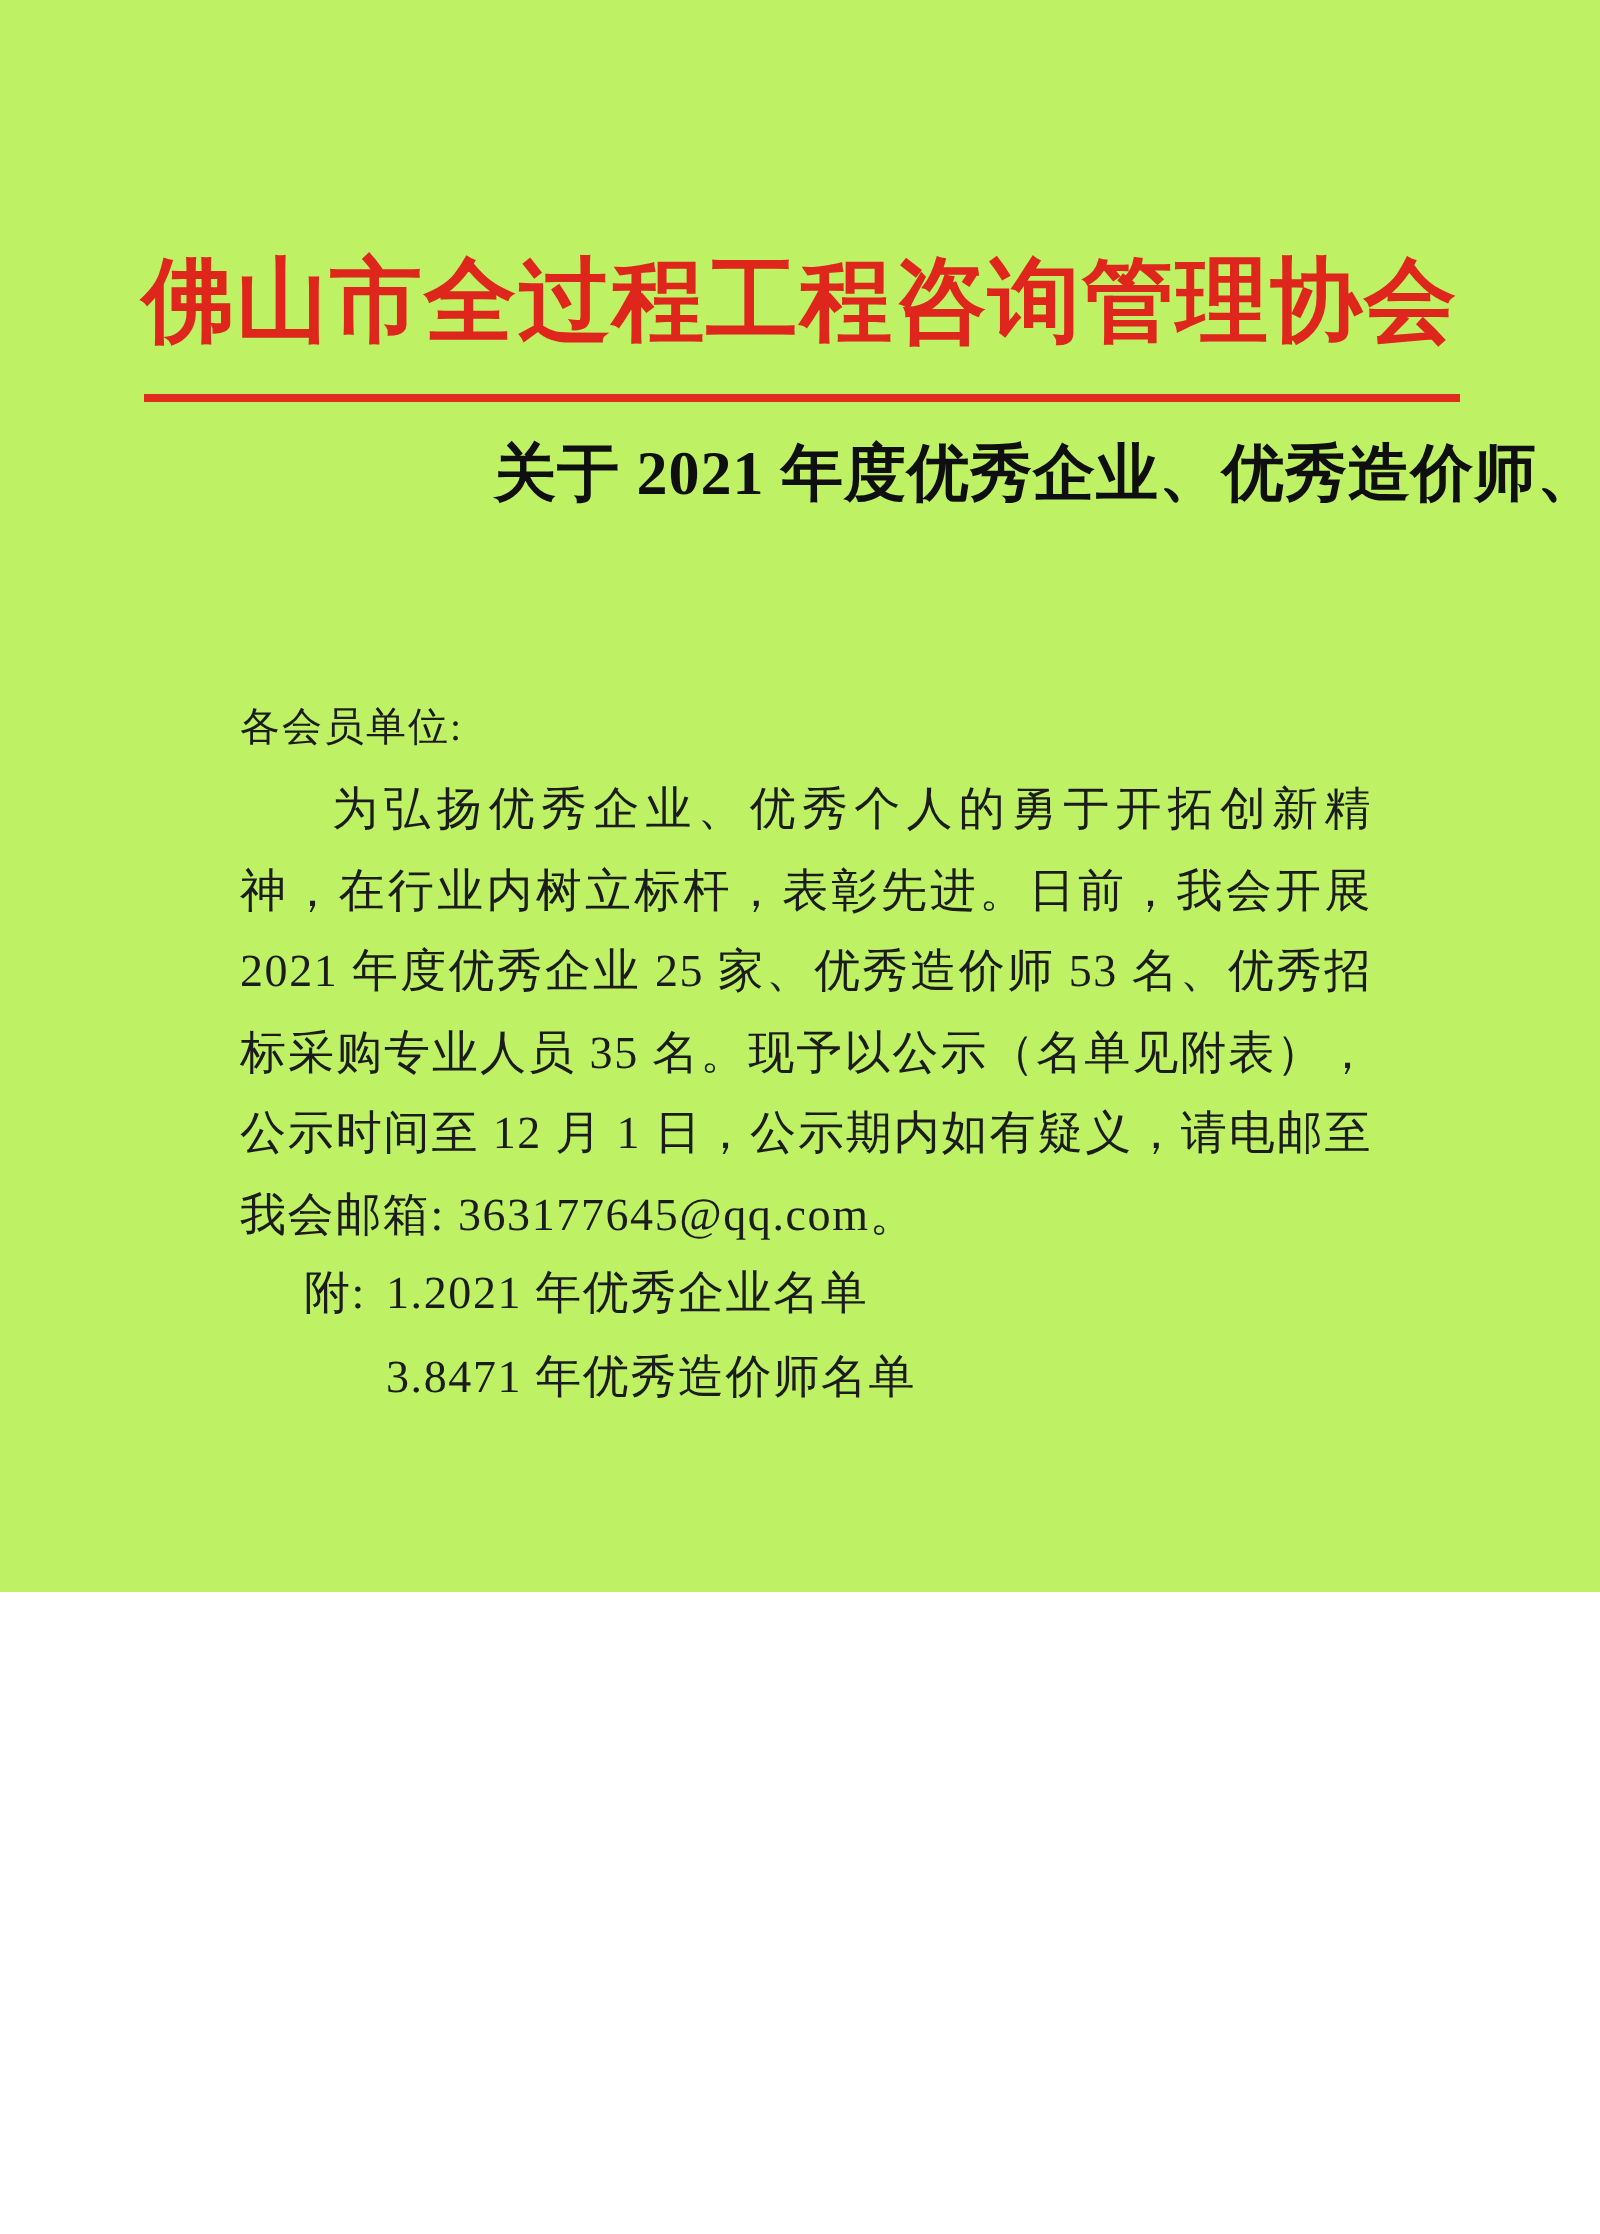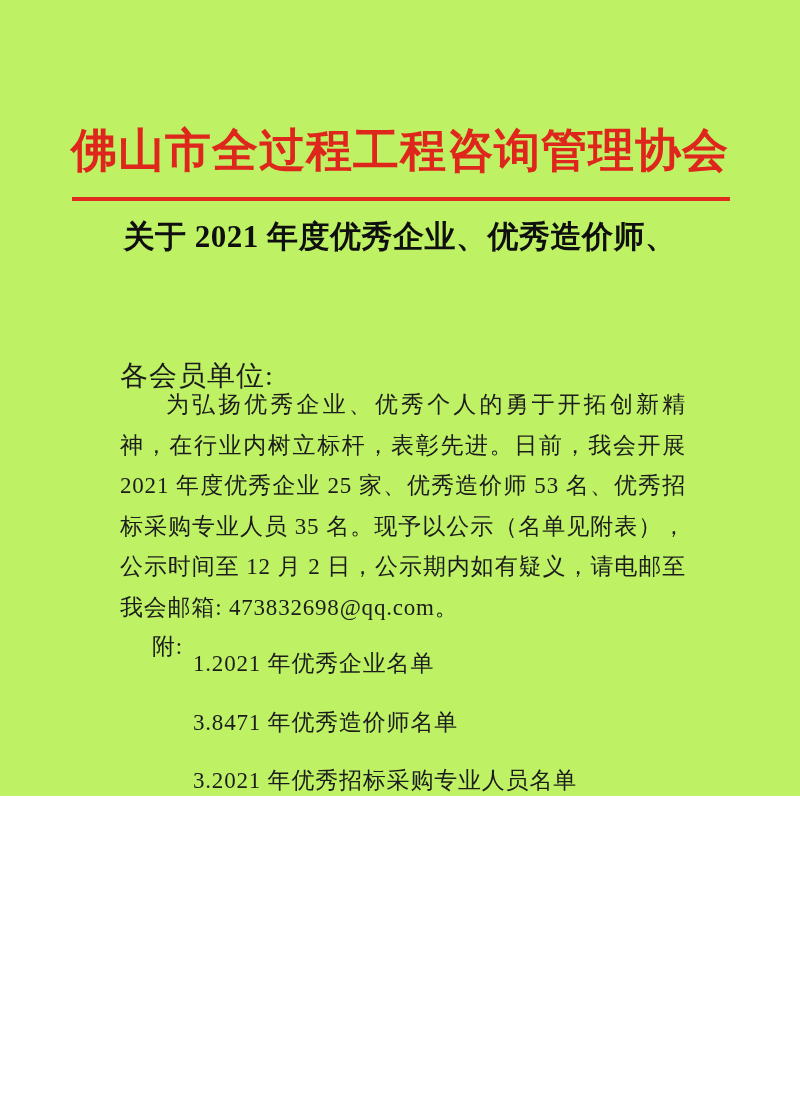--- a/index.html
+++ b/index.html
@@ -40,34 +40,34 @@
     height: 4px;
     background: #e02b1e;
   }
 
   
   .doc-title {
     position: absolute;
     top: 217px;
     left: 0;
     width: 100%;
-    text-align: center;
+    text-align: right;
     font-size: 31px;
     font-weight: bold;
     line-height: 39px;
     color: #0f0f0f;
     letter-spacing: 0.5px;
   }
 
   
   .salutation {
     position: absolute;
-    top: 360px;
+    top: 348px;
     left: 120px;
-    font-size: 28px;
+    font-size: 20px;
     line-height: 32px;
     letter-spacing: 1px;
     text-align: center;
   }
   .paragraph {
     position: absolute;
     top: 385px;
     left: 120px;
     width: 566px;
     font-size: 23px;
@@ -88,21 +88,20 @@
     font-size: 23px;
     line-height: 41.5px;
     letter-spacing: 0.8px;
   }
   .attachments .att-label {
     white-space: nowrap;
     margin-right: 10px;
   }
   .attachments .att-items div {
     white-space: nowrap;
-    margin-top: 17px;
   }
 
   
   .sig-org {
     position: absolute;
     top: 874px;
     left: 377px;
     font-size: 22px;
     letter-spacing: 0.5px;
     white-space: nowrap;
@@ -141,28 +140,27 @@
 
   <div class="letterhead">佛山市全过程工程咨询管理协会</div>
   <div class="red-rule"></div>
 
   <div class="doc-title">
     <span>关于 2021 年度优秀企业、优秀造价师、</span><br>
   </div>
 
   <div class="salutation">各会员单位:</div>
 
-  <div class="paragraph">为弘扬优秀企业、优秀个人的勇于开拓创新精神，在行业内树立标杆，表彰先进。日前，我会开展 2021 年度优秀企业 25 家、优秀造价师 53 名、优秀招标采购专业人员 35 名。现予以公示（名单见附表），公示时间至 12 月 2 日，公示期内如有疑义，请电邮至我会邮箱: 473832698@qq.com。</div>
+  <div class="paragraph">为弘扬优秀企业、优秀个人的勇于开拓创新精神，在行业内树立标杆，表彰先进。日前，我会开展 2021 年度优秀企业 25 家、优秀造价师 53 名、优秀招标采购专业人员 35 名。现予以公示（名单见附表），公示时间至 12 月 1 日，公示期内如有疑义，请电邮至我会邮箱: 363177645@qq.com。</div>
 
   <div class="attachments">
     <div class="att-label">附:</div>
     <div class="att-items">
       <div>1.2021 年优秀企业名单</div>
       <div>3.8471 年优秀造价师名单</div>
-      <div>3.2021 年优秀招标采购专业人员名单</div>
     </div>
   </div>
 
   <div class="sig-org">佛山市全过程工程咨询管理协会</div>
   <div class="sig-date">2021 年 11 月 23 日</div>
 
   <svg class="stamp" viewBox="0 0 170 170" aria-hidden="true">
     <defs>
       <path id="sealTextArc" d="M 33.9 114.5 A 59 59 0 1 1 136.1 114.5" fill="none"></path>
       <path id="sealNumArc" d="M 33.4 121.1 A 63 63 0 0 0 136.6 121.1" fill="none"></path>

